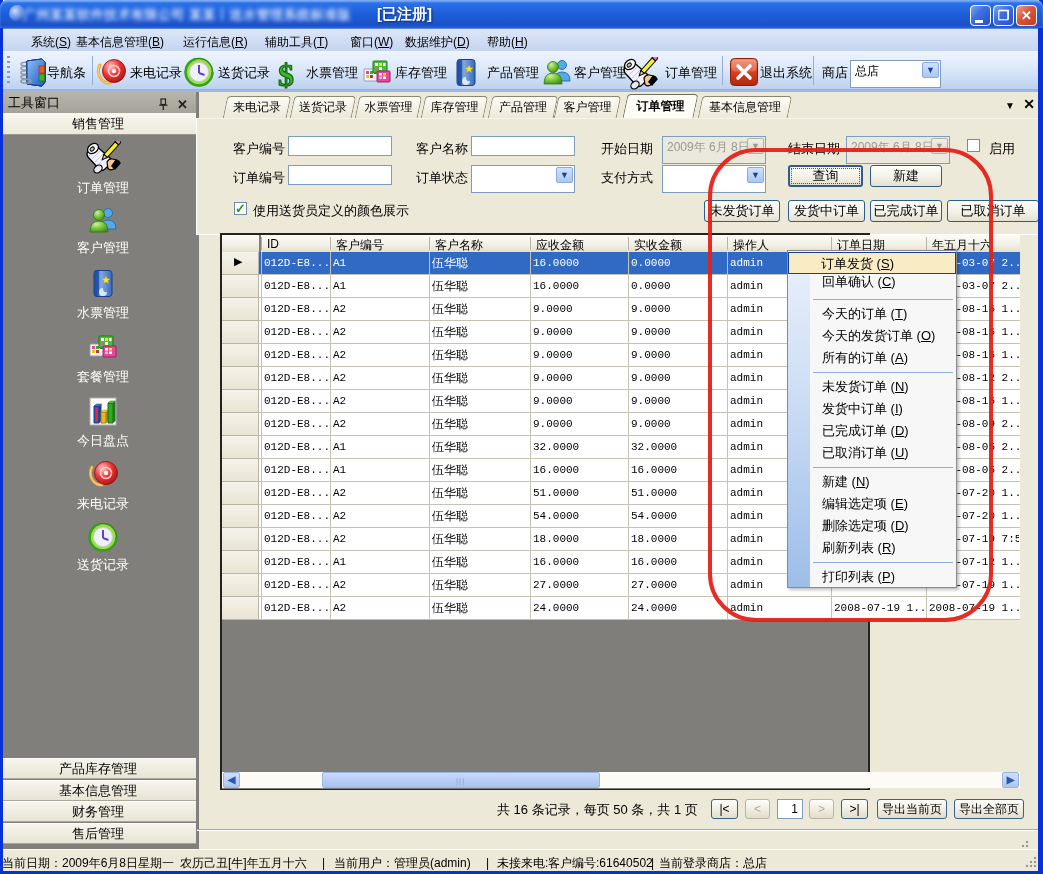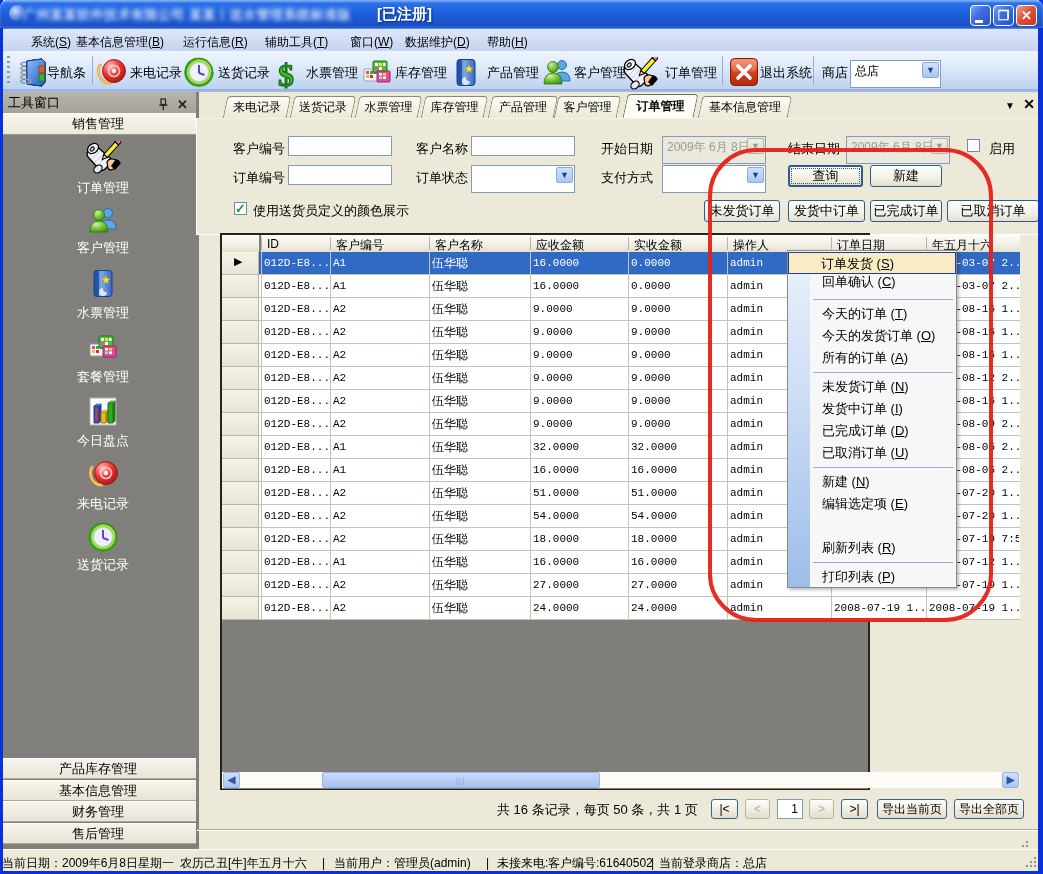--- a/index.html
+++ b/index.html
@@ -892,18 +892,19 @@
       <div class="mi" style="top:74px">今天的发货订单 (<u>O</u>)</div>
       <div class="mi" style="top:96px">所有的订单 (<u>A</u>)</div>
       <div class="msep" style="top:121px"></div>
       <div class="mi" style="top:125px">未发货订单 (<u>N</u>)</div>
       <div class="mi" style="top:147px">发货中订单 (<u>I</u>)</div>
       <div class="mi" style="top:169px">已完成订单 (<u>D</u>)</div>
       <div class="mi" style="top:191px">已取消订单 (<u>U</u>)</div>
       <div class="msep" style="top:216px"></div>
       <div class="mi" style="top:220px">新建 (<u>N</u>)</div>
       <div class="mi" style="top:242px">编辑选定项 (<u>E</u>)</div>
+      <div class="mi" style="top:264px">删除选定项 (<u>D</u>)</div>
       <div class="mi" style="top:286px">刷新列表 (<u>R</u>)</div>
       <div class="msep" style="top:311px"></div>
       <div class="mi" style="top:315px">打印列表 (<u>P</u>)</div>
     </div>
 <div id="redloop"></div>
 </div>
 
 </body></html>

